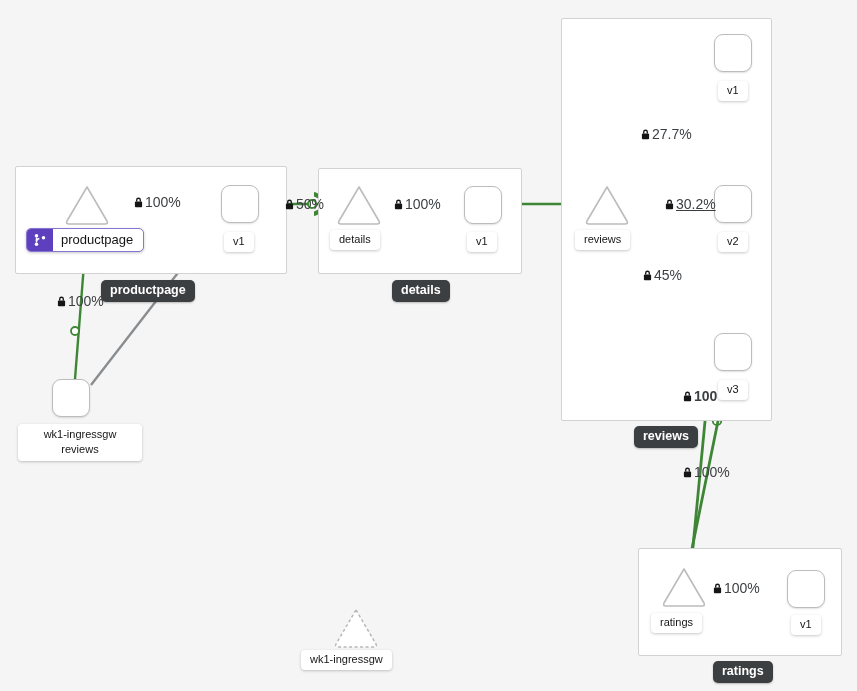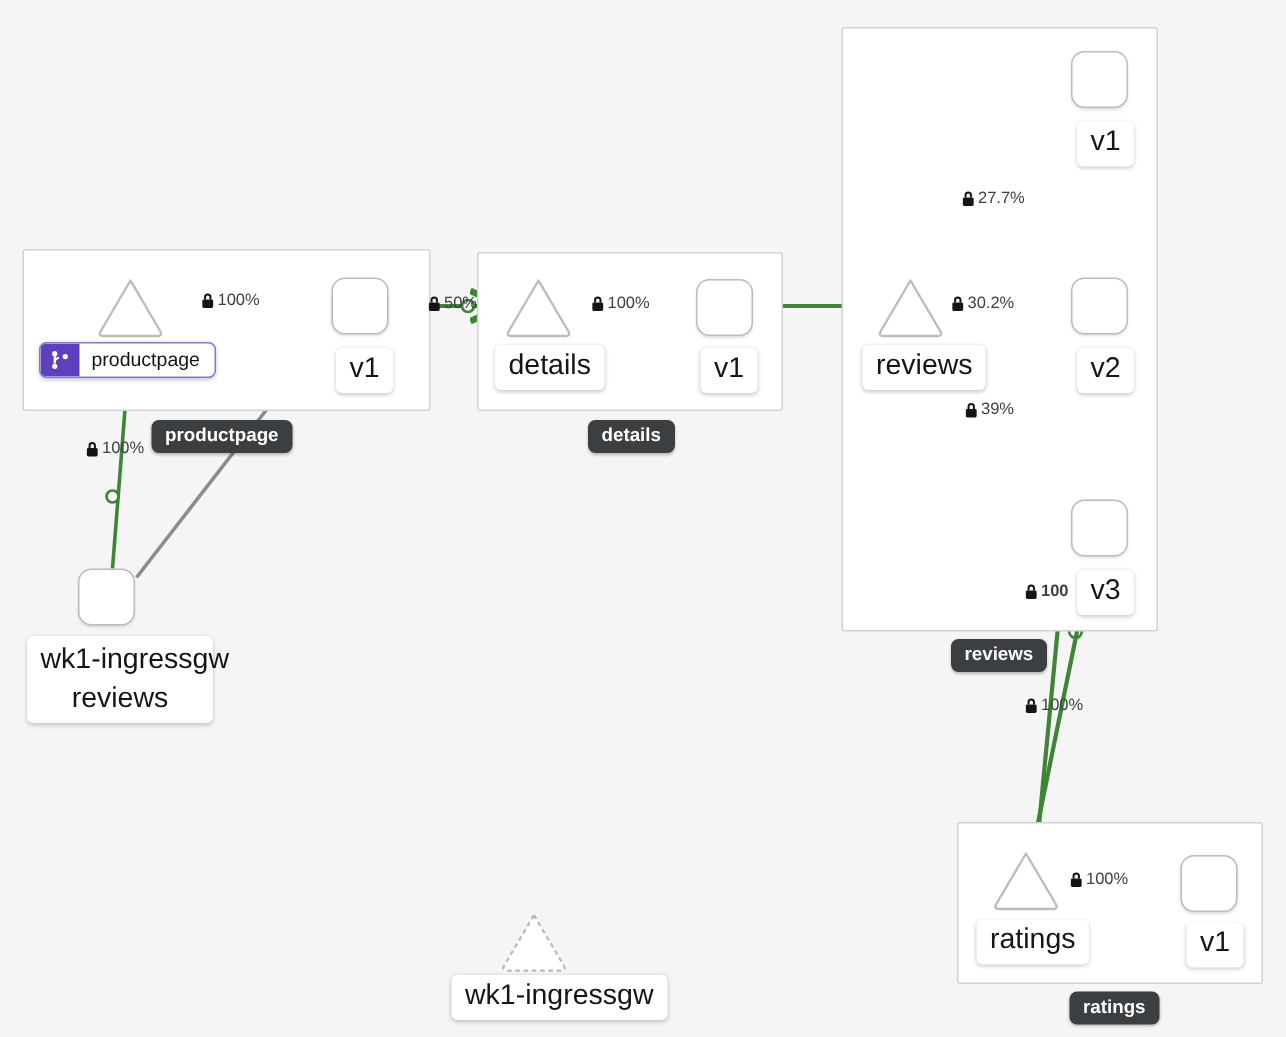--- a/index.html
+++ b/index.html
@@ -40,21 +40,21 @@
     background:#ffffff;
     border:1.5px solid #bcbcbc;
     border-radius:9px;
     box-sizing:border-box;
     box-shadow:0 1px 2px rgba(0,0,0,.13);
   }
   .node-label{
     position:absolute;
     background:#ffffff;
     color:#151515;
-    font-size:19px;
+    font-size:11px;
     padding:3px 9px 4px 9px;
     border-radius:4px;
     white-space:nowrap;
     line-height:1.2;
     box-shadow:0 1px 3px rgba(0,0,0,.22);
     text-align:center;
   }
   .node-label.two-line{line-height:1.35;}
 
   
@@ -81,21 +81,21 @@
 
   
   .edge-label{
     position:absolute;
     display:flex;align-items:center;gap:2px;
     font-size:10.5px;
     color:#3c3f42;
     white-space:nowrap;
     line-height:1;
   }
-  .edge-label .pct{font-size:11px;}
+  .edge-label .pct{font-size:14px;}
   .lock{display:inline-block;width:9px;height:11px;}
 
   
   .bottom-bar{
     position:absolute;left:0;bottom:0;height:18px;width:857px;
     overflow:hidden;
   }
   .bb-chip{
     position:absolute;bottom:-14px;
     height:30px;background:#ffffff;border:1px solid #d2d2d2;border-radius:4px;
@@ -278,38 +278,38 @@
   <div class="edge-label" style="left:641px;top:127px;">
     <span class="lock">
       <svg width="9" height="11" viewBox="0 0 10 12">
           <rect x="1" y="5" width="8" height="6.4" rx="1.1" fill="#151515"></rect>
           <path d="M3,5 V3.3 A2,2 0 0 1 7,3.3 V5" stroke="#151515" stroke-width="1.5" fill="none"></path>
         </svg>
     </span>
     <span class="pct">27.7%</span>
   </div>
 
-  <div class="edge-label" style="left:634px;top:197px;">
+  <div class="edge-label" style="left:665px;top:197px;text-decoration:underline;">
     <span class="lock">
       <svg width="9" height="11" viewBox="0 0 10 12">
           <rect x="1" y="5" width="8" height="6.4" rx="1.1" fill="#151515"></rect>
           <path d="M3,5 V3.3 A2,2 0 0 1 7,3.3 V5" stroke="#151515" stroke-width="1.5" fill="none"></path>
         </svg>
     </span>
     <span class="pct">30.2%</span>
   </div>
 
   <div class="edge-label" style="left:643px;top:268px;">
     <span class="lock">
       <svg width="9" height="11" viewBox="0 0 10 12">
           <rect x="1" y="5" width="8" height="6.4" rx="1.1" fill="#151515"></rect>
           <path d="M3,5 V3.3 A2,2 0 0 1 7,3.3 V5" stroke="#151515" stroke-width="1.5" fill="none"></path>
         </svg>
     </span>
-    <span class="pct">39%</span>
+    <span class="pct">45%</span>
   </div>
 
   <div class="edge-label" style="left:683px;top:389px;font-weight:bold;">
     <span class="lock">
       <svg width="9" height="11" viewBox="0 0 10 12">
           <rect x="1" y="5" width="8" height="6.4" rx="1.1" fill="#151515"></rect>
           <path d="M3,5 V3.3 A2,2 0 0 1 7,3.3 V5" stroke="#151515" stroke-width="1.5" fill="none"></path>
         </svg>
     </span>
     <span class="pct">100</span>

